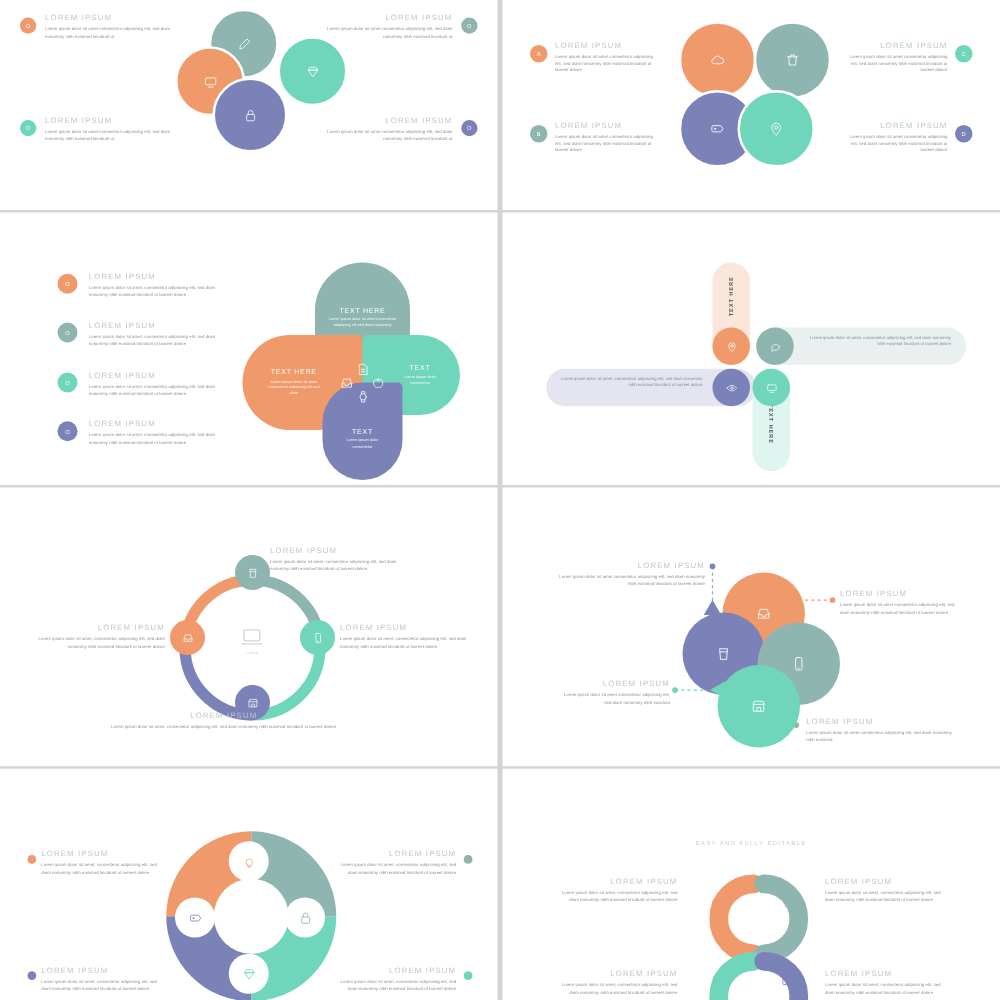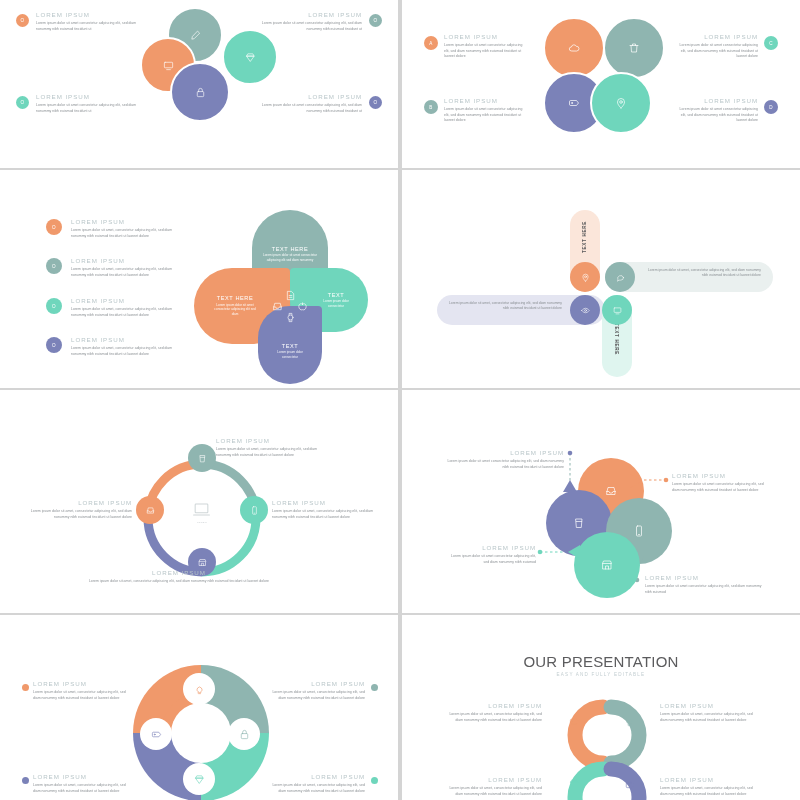--- a/index.html
+++ b/index.html
@@ -466,21 +466,20 @@
     </div>
 
     <div class="dotmark" style="left:371px;top:162px;width:7px;height:7px;background:#6FD6BC;"></div>
     <div class="tb r" style="left:265px;top:159px;width:100px;">
       <div class="ttl">LOREM IPSUM</div>
       <div class="bd">Lorem ipsum dolor sit amet, consectetur adipiscing elit, sed diam nonummy nibh euismod tincidunt ut laoreet dolore</div>
     </div>
   </div>
 
   <div class="slide">
-    <div class="bigTitle" style="top:38px;">OUR PRESENTATION</div>
     <div class="subTitle" style="top:57px;">EASY AND FULLY EDITABLE</div>
 
     <svg style="position:absolute;left:145px;top:80px;" width="120" height="120" viewBox="0 0 120 120">
       <path d="M56 12 A28 28 0 1 0 56 68" fill="none" stroke="#F0996B" stroke-width="15" stroke-linecap="round"></path>
       <path d="M64 12 A28 28 0 1 1 64 68" fill="none" stroke="#8FB5B0" stroke-width="15" stroke-linecap="round"></path>
       <path d="M56 74 A28 28 0 1 0 56 130" fill="none" stroke="#6FD6BC" stroke-width="15" stroke-linecap="round"></path>
       <path d="M64 74 A28 28 0 1 1 64 130" fill="none" stroke="#7B82B8" stroke-width="15" stroke-linecap="round"></path>
     </svg>
 
     <svg class="ic" style="position:absolute;left:167px;top:101px;" width="11" height="11" viewBox="0 0 24 24" fill="none" stroke="#F0996B" stroke-width="1.4" stroke-linecap="round" stroke-linejoin="round">

